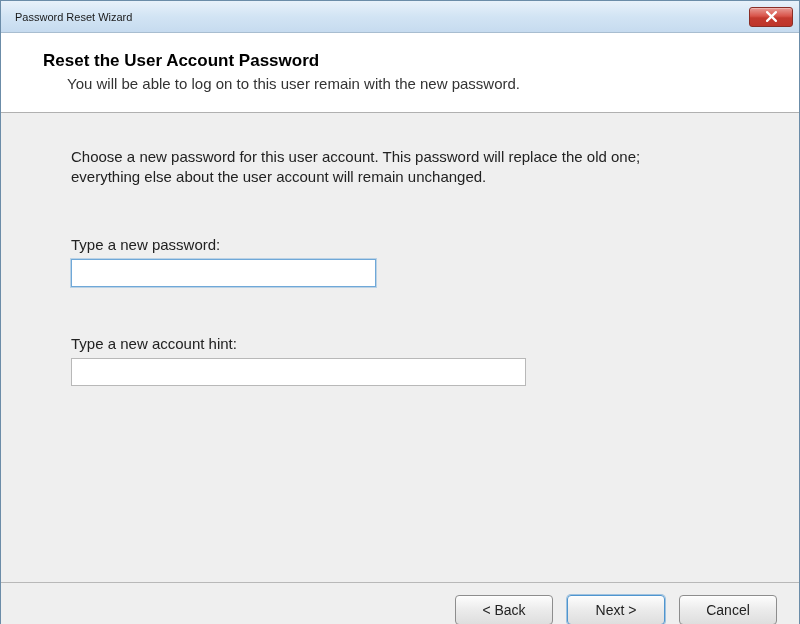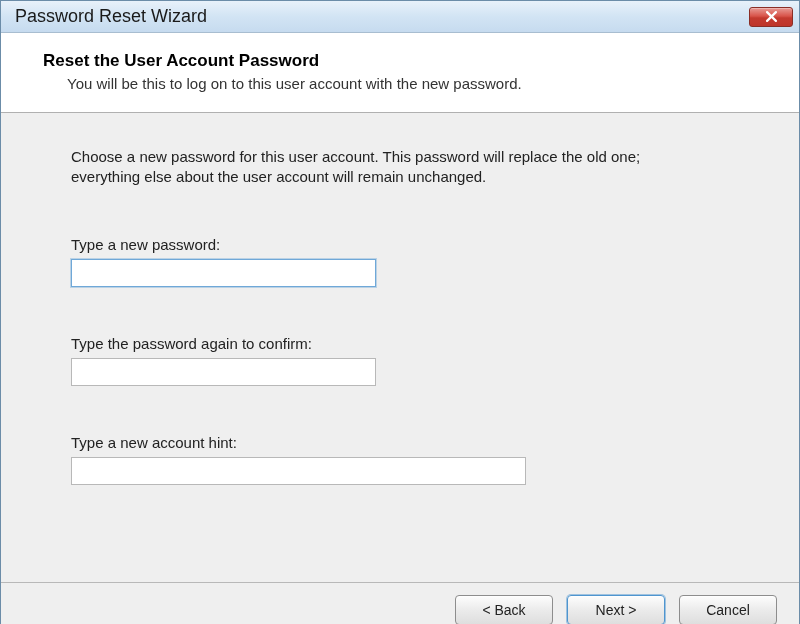--- a/index.html
+++ b/index.html
@@ -24,21 +24,21 @@
     .titlebar {
       height: 32px;
       background: linear-gradient(to bottom, #e8f1fa 0%, #d2e4f4 50%, #c6dbef 100%);
       border-bottom: 1px solid #a8bdd0;
       display: flex;
       align-items: center;
       justify-content: space-between;
       padding: 0 6px 0 14px;
     }
     .titlebar-title {
-      font-size: 18px;
+      font-size: 11px;
       color: #1a1a1a;
     }
     .close-btn {
       width: 44px;
       height: 20px;
       background: linear-gradient(to bottom, #e89a94 0%, #d8544a 45%, #c33a2f 55%, #be352a 100%);
       border: 1px solid #8a2e26;
       border-radius: 3px;
       display: flex;
       align-items: center;
@@ -147,35 +147,31 @@
       <span>
         <svg viewBox="0 0 10 10">
           <path d="M1 1 L9 9 M9 1 L1 9" stroke="#ffffff" stroke-width="2" stroke-linecap="round"></path>
         </svg>
       </span>
     </div>
   </div>
 
   <div class="header-panel">
     <div class="header-title">Reset the User Account Password</div>
-    <div class="header-subtitle">You will be this to log on to this user account with the new password.</div>
+    <div class="header-subtitle">You will be able to log on to this user remain with the new password.</div>
   </div>
 
   <div class="content-panel">
     <div class="instruction-text">Choose a new password for this user account. This password will replace the old one; everything else about the user account will remain unchanged.</div>
 
     <div class="field-group">
       <label class="field-label">Type a new password:</label>
       <input type="password" class="text-input input-password focused" value="" style="">
     </div>
 
-    <div class="field-group">
-      <label class="field-label">Type the password again to confirm:</label>
-      <input type="password" class="text-input input-confirm" value="" style="">
-    </div>
 
     <div class="field-group">
       <label class="field-label">Type a new account hint:</label>
       <input type="text" class="text-input input-hint" value="" style="">
     </div>
   </div>
 
   <div class="button-bar">
     <button class="wiz-button">&lt; Back</button>
     <button class="wiz-button default">Next &gt;</button>

